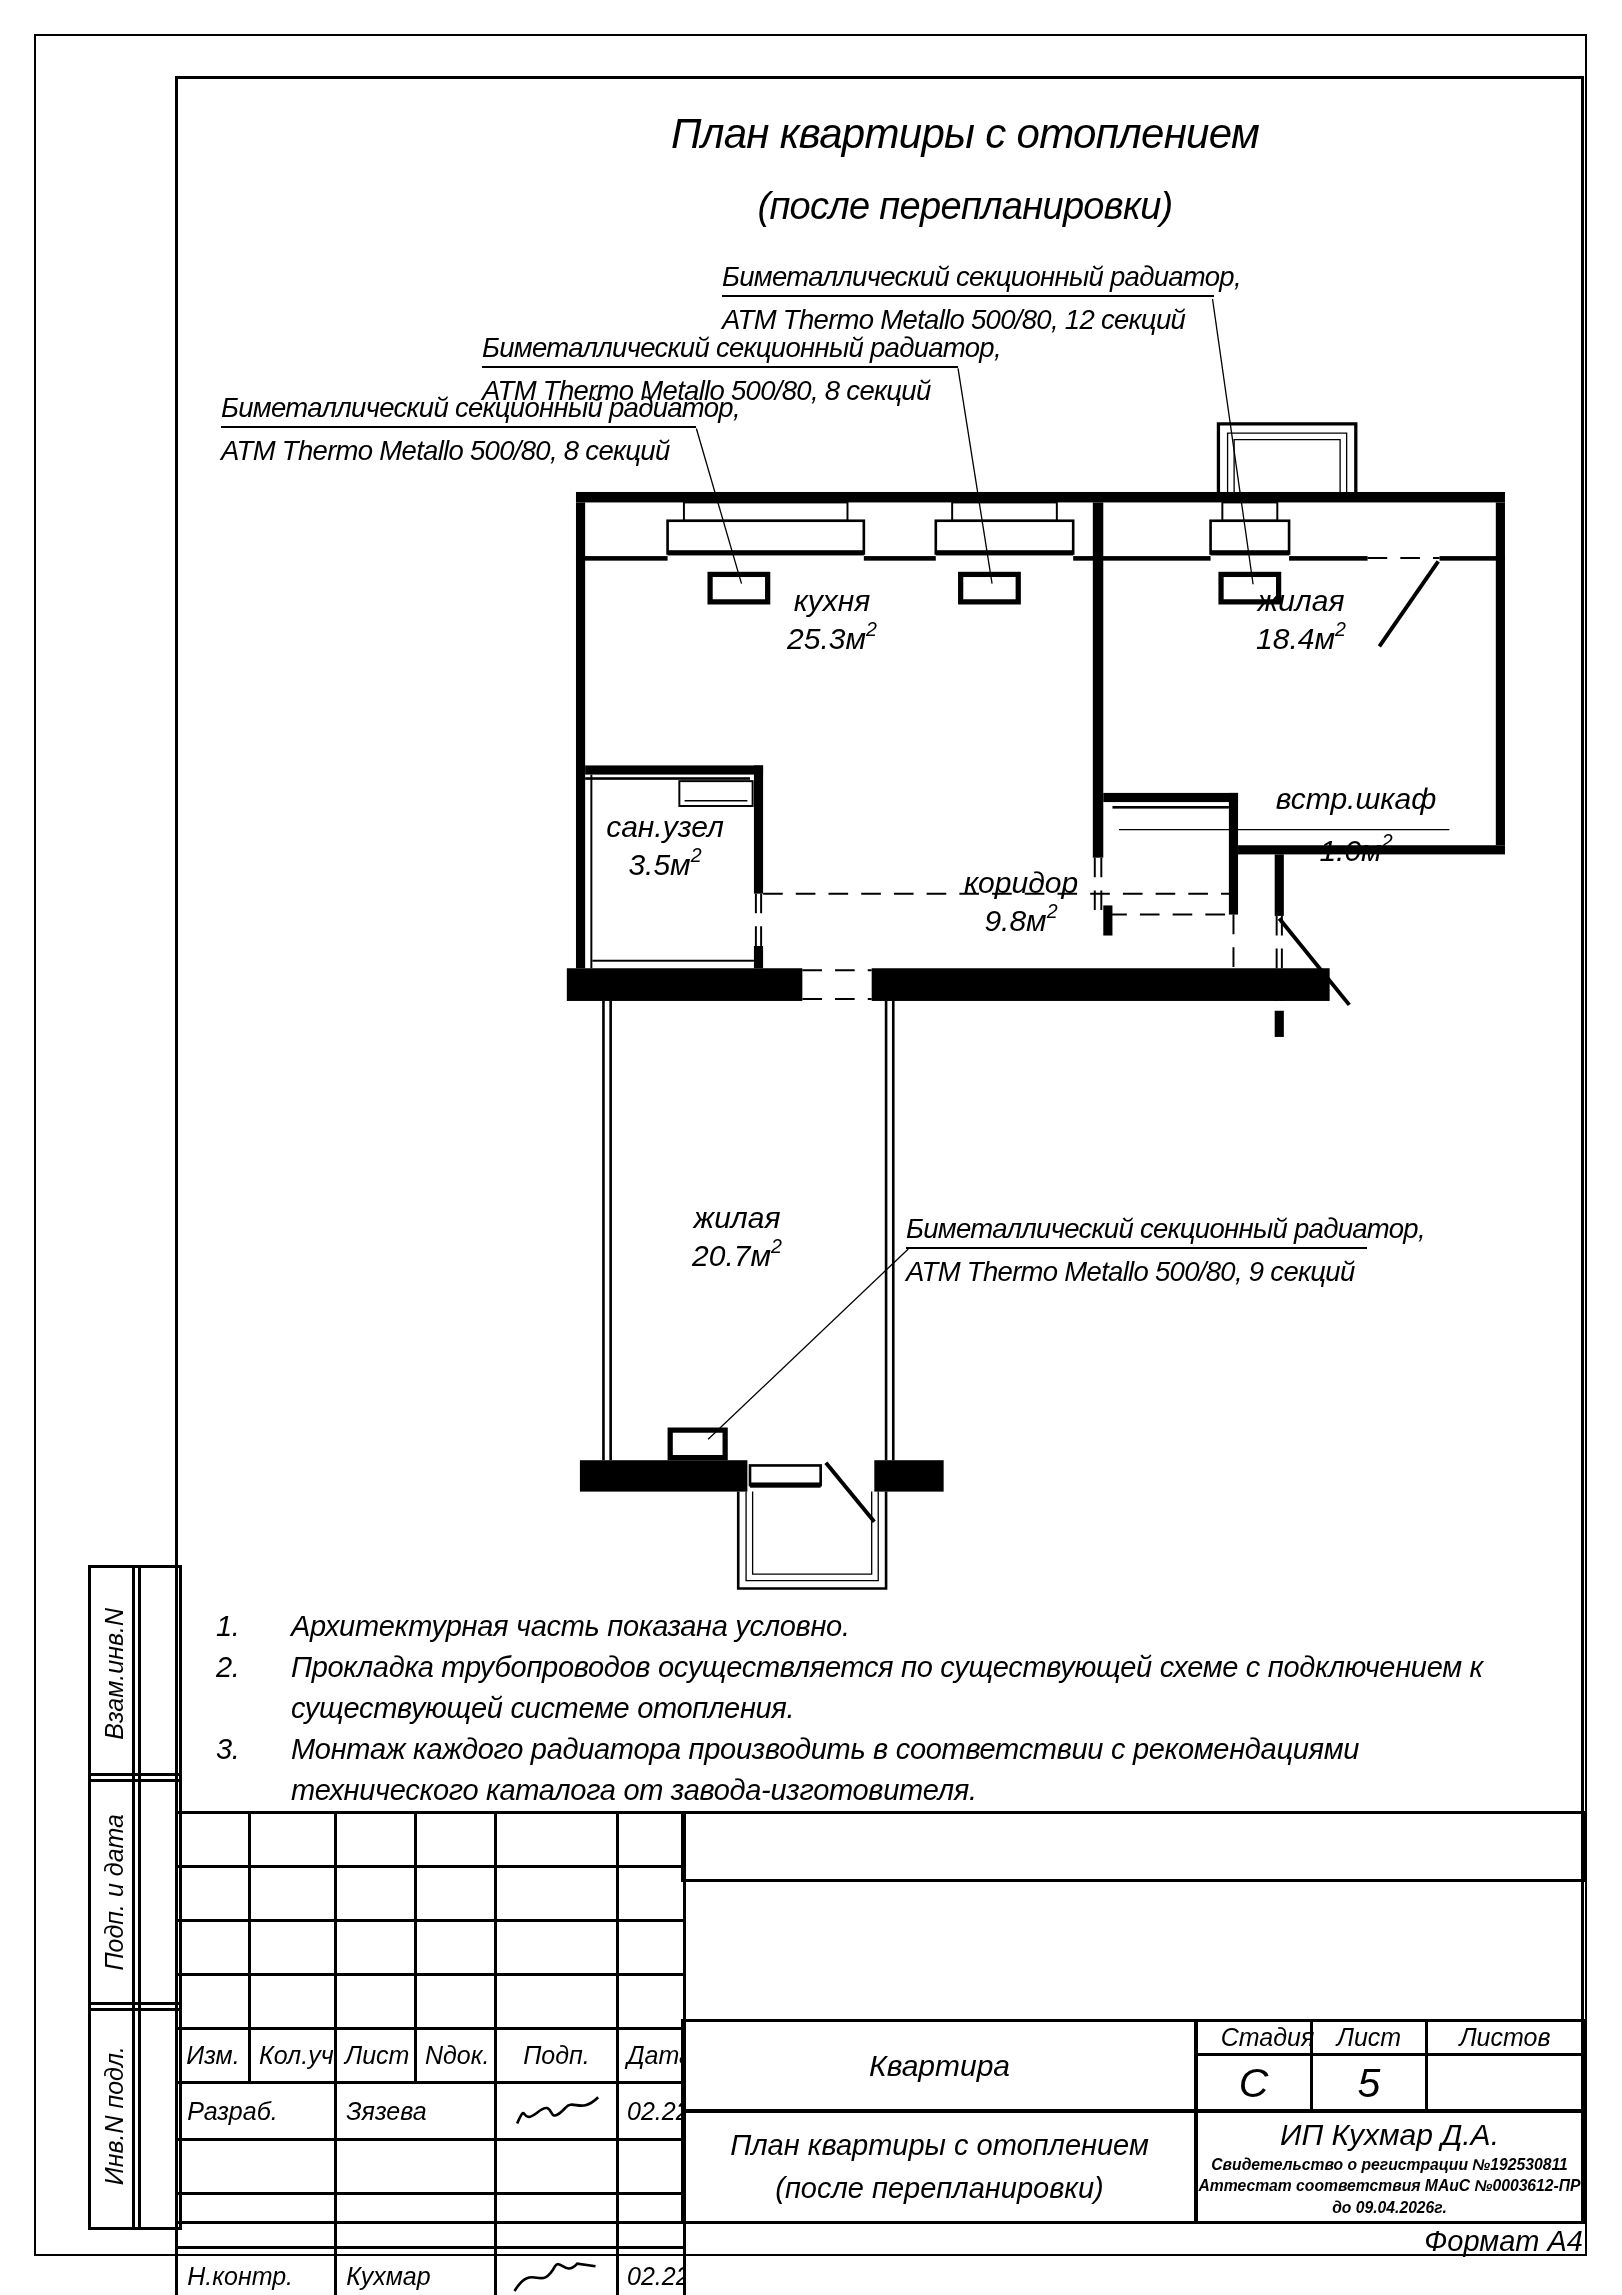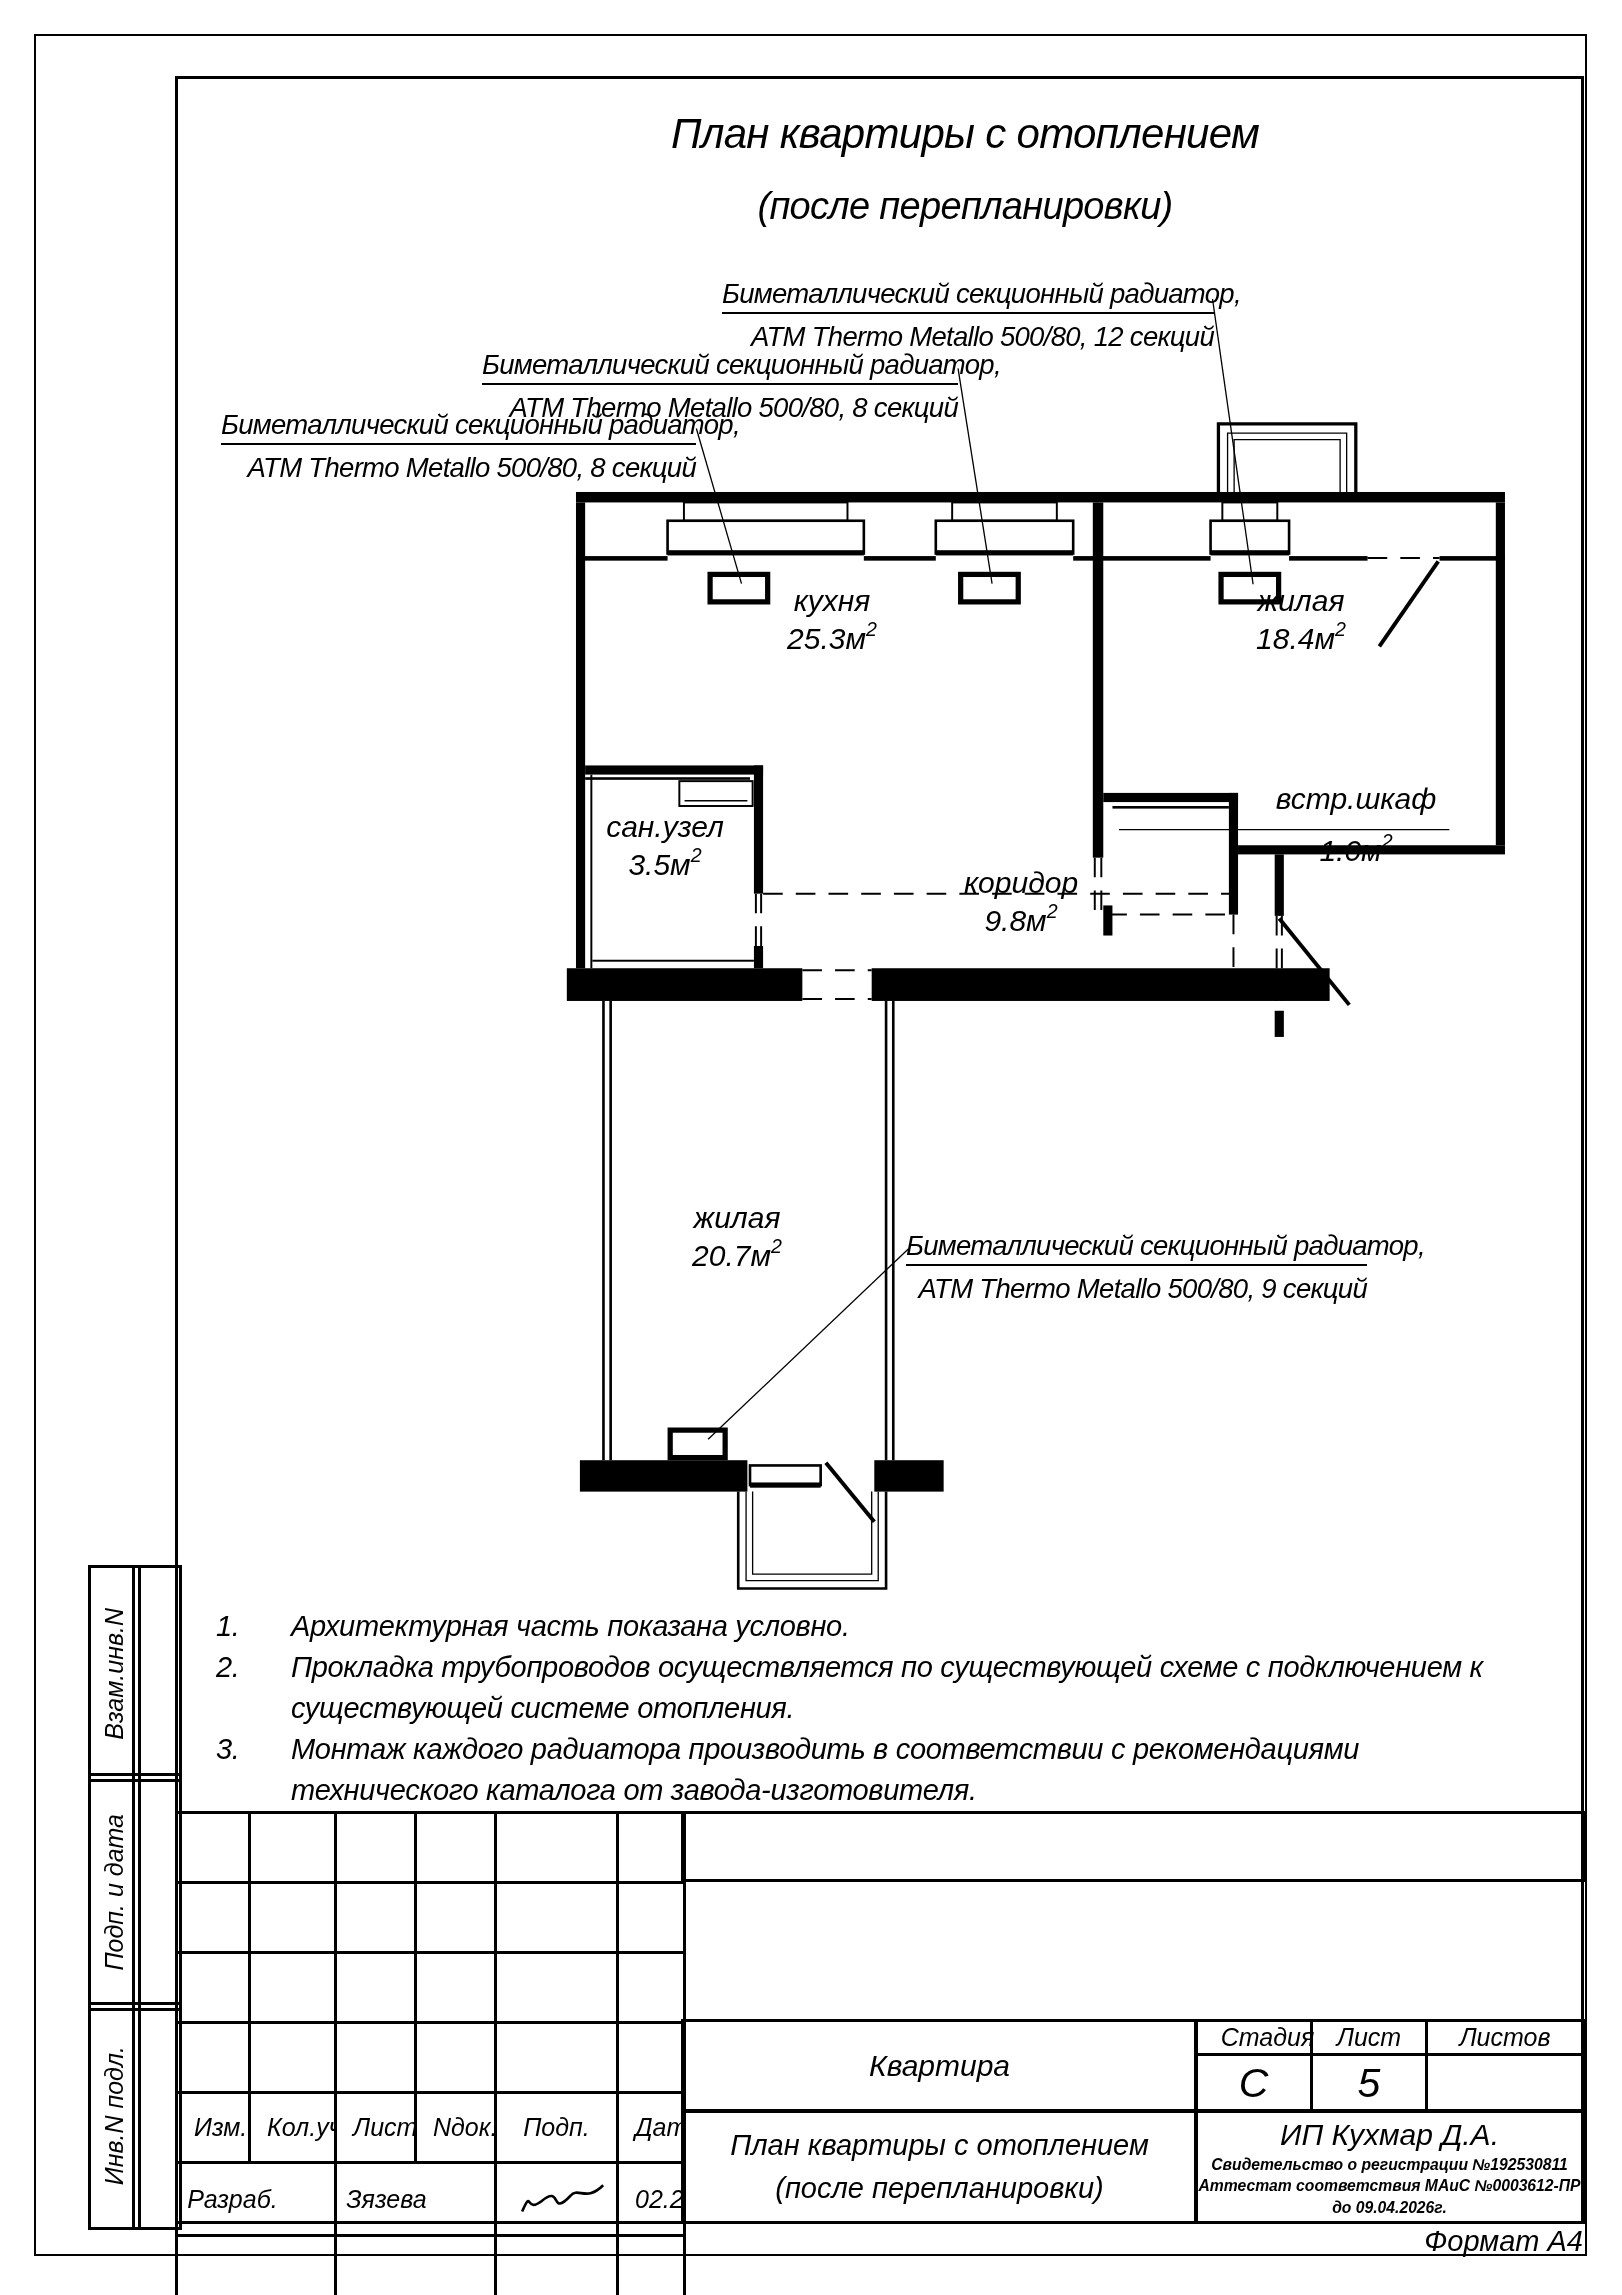--- a/index.html
+++ b/index.html
@@ -4,33 +4,33 @@
 <style>
   html,body{margin:0;padding:0;background:#888;}
   .sheet{position:relative;width:1623px;height:2295px;background:#fff;overflow:hidden;
          font-family:"Liberation Sans",sans-serif;font-style:italic;color:#000;}
   .abs{position:absolute;box-sizing:border-box;}
   .outer-border{left:34px;top:34px;width:1553px;height:2222px;border:2px solid #000;}
   .frame{left:175px;top:76px;width:1409px;height:2148px;border:3.9px solid #000;}
   svg.plan{position:absolute;left:0;top:0;pointer-events:none;}
   .ttl{font-size:42px;letter-spacing:-0.7px;text-align:center;white-space:nowrap;}
   .ttl2{font-size:38px;}
-  .callout{position:absolute;text-align:right;letter-spacing:-0.7px;margin-top:17px;}
+  .callout{position:absolute;text-align:left;letter-spacing:-0.7px;}
   .callout .l1{font-size:27.5px;line-height:34px;border-bottom:2px solid #000;padding-bottom:1.3px;white-space:nowrap;}
   .callout .l2{font-size:27.5px;line-height:34px;padding-top:6px;white-space:nowrap;}
   .room{position:absolute;transform:translateX(-50%);text-align:center;font-size:30px;line-height:38px;white-space:nowrap;}
   .room .sup, .callgap .sup{font-size:19.6px;position:relative;top:-13px;}
   .room .l1.gap{margin-bottom:14.4px;}
   .notes{position:absolute;left:216px;top:1606px;width:1319px;font-size:29px;line-height:41px;letter-spacing:-0.3px;}
   .note{display:flex;}
   .nnum{width:75px;flex:none;}
   .ntext{flex:1;}
   
   .ptable{position:absolute;left:175px;top:1811px;border-collapse:collapse;table-layout:fixed;width:508px;}
-  .ptable td{border:3.3px solid #000;height:35px;text-align:center;font-size:25px;padding:16px;overflow:hidden;}
+  .ptable td{border:3.3px solid #000;height:35px;text-align:center;font-size:25px;padding:8px;overflow:hidden;}
   .ptable td.lft{text-align:left;padding-left:9.2px;}
   .tbcell{position:absolute;border:3.3px solid #000;display:flex;align-items:center;justify-content:center;
           text-align:center;box-sizing:border-box;}
   .proj{font-size:27.5px;line-height:42px;}
   .objname{font-size:30px;}
   .stagehdr{font-size:25px;}
   .stageval{font-size:41px;}
   .shtitle{font-size:29px;line-height:43px;}
   .company .cname{font-size:30px;line-height:39px;}
   .company .cert{font-size:15.7px;line-height:21.6px;font-weight:bold;}

